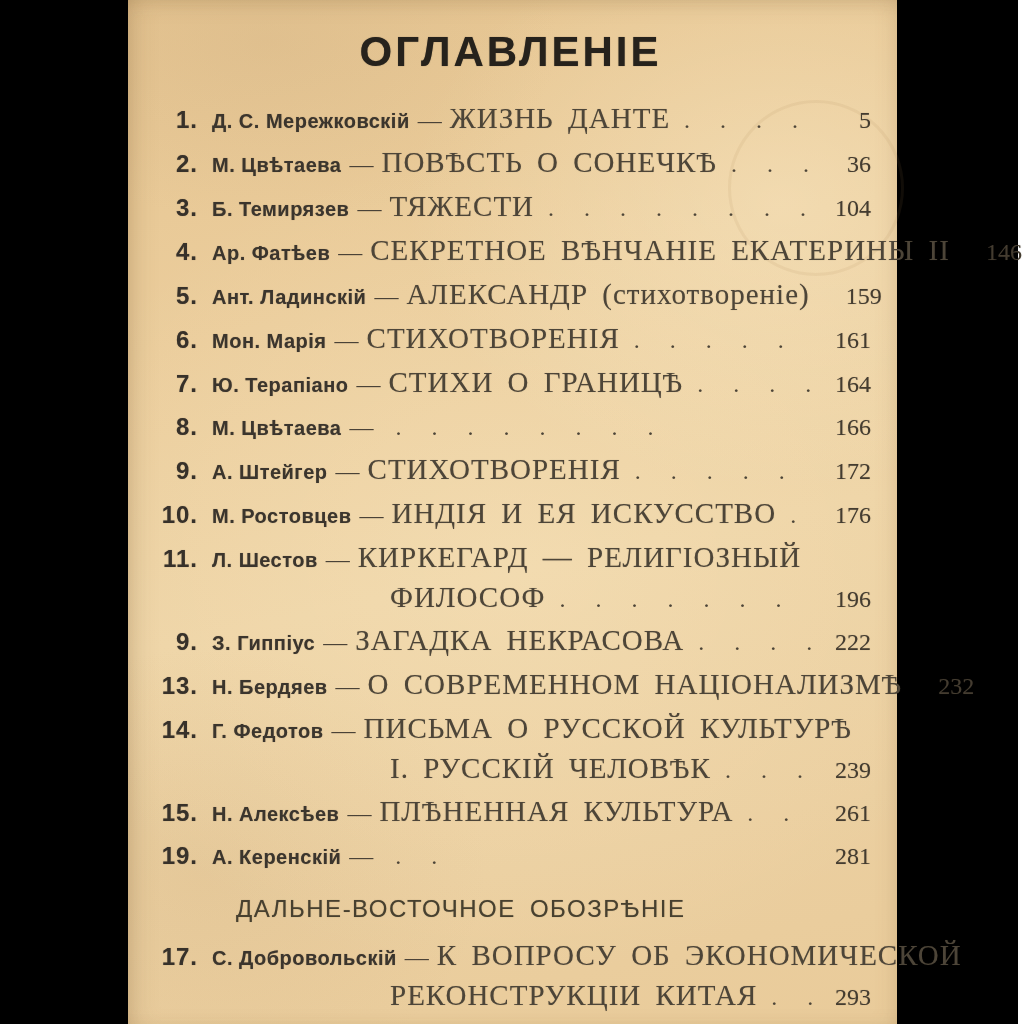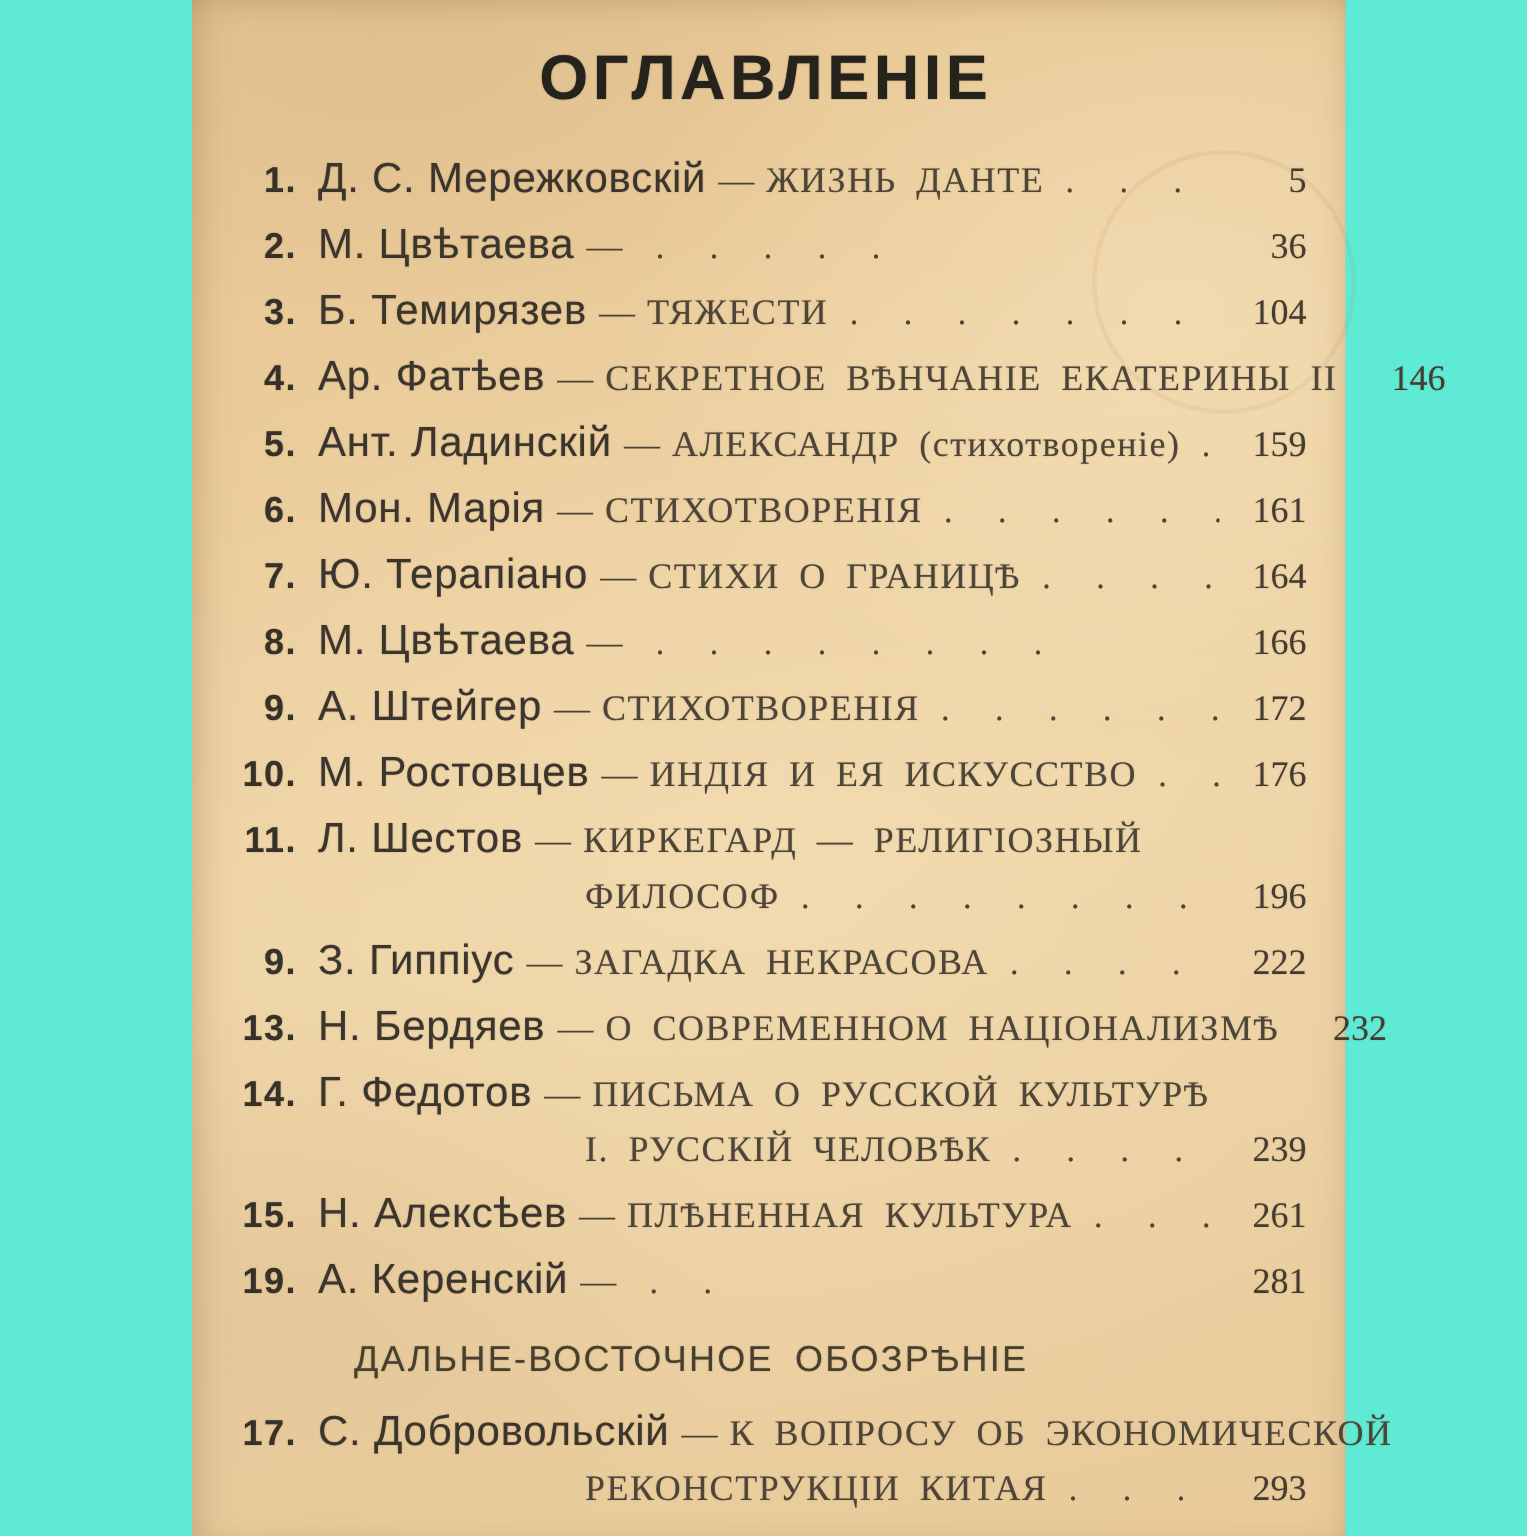--- a/index.html
+++ b/index.html
@@ -1,18 +1,18 @@
 <!DOCTYPE html>
 <html><head>
 <meta charset="utf-8">
 <style>
   html,body{margin:0;padding:0;background:#ffffff;}
   body{width:1024px;height:1024px;overflow:hidden;
        font-family:"Liberation Sans",sans-serif;}
-  .scan-wrap{position:relative;width:1018px;height:1024px;background:#5eead4;}
+  .scan-wrap{position:relative;width:1018px;height:1024px;background:#000000;}
   .page{
     position:absolute;left:128px;top:0;width:769px;height:1024px;
     box-sizing:border-box;padding:20px 26px 0 22px;
     background:
       radial-gradient(ellipse 420px 260px at 18% 4%, rgba(190,160,120,0.18), rgba(190,160,120,0) 70%),
       radial-gradient(ellipse 500px 380px at 85% 20%, rgba(255,244,214,0.35), rgba(255,244,214,0) 75%),
       radial-gradient(ellipse 620px 520px at 50% 55%, rgba(255,240,205,0.25), rgba(255,240,205,0) 80%),
       radial-gradient(ellipse 380px 300px at 10% 85%, rgba(170,130,80,0.10), rgba(170,130,80,0) 75%),
       linear-gradient(168deg,#e6c591 0%,#ebcd9c 30%,#eed4a6 55%,#ebcfa0 80%,#e9cb9a 100%);
     box-shadow:inset 16px 0 28px -16px rgba(120,90,50,0.35),
@@ -36,31 +36,31 @@
     white-space:nowrap;
   }
   .line.cont{margin-top:-4px;}
   .line.cont .indent{flex:0 0 240px;}
   .num{
     flex:0 0 48px;text-align:right;
     font-weight:bold;font-size:24px;letter-spacing:1px;color:#37312a;
     text-shadow:0 0 1px rgba(55,49,42,0.4);
   }
   .author{
-    margin-left:14px;font-weight:normal;font-size:28px;
+    margin-left:14px;font-weight:bold;font-size:20px;
     letter-spacing:0.5px;color:#3b352d;
     text-shadow:0 0 1px rgba(59,53,45,0.4);
   }
   .dash{
     margin:0 8px;font-size:24px;color:#4a4237;
     font-family:"Liberation Serif",serif;
   }
   .title{
     font-family:"Liberation Serif",serif;
-    font-size:24px;letter-spacing:1px;word-spacing:6px;color:#4d4538;
+    font-size:29px;letter-spacing:1px;word-spacing:6px;color:#4d4538;
     text-shadow:0 0 1px rgba(77,69,56,0.35);
   }
   .leader{
     flex:1 1 auto;min-width:0;overflow:hidden;
     font-family:"Liberation Serif",serif;
     font-size:24px;letter-spacing:12px;color:#4d4538;
     margin:0 8px 0 14px;
   }
   .pg{
     flex:0 0 50px;text-align:right;
@@ -94,20 +94,21 @@
           <span class="author">Д. С. Мережковскій</span>
           <span class="dash">—</span>
           <span class="title">ЖИЗНЬ ДАНТЕ</span>
           <span class="leader">. . . . . . .</span>
           <span class="pg">5</span>
         </div>
         <div class="line">
           <span class="num">2.</span>
           <span class="author">М. Цвѣтаева</span>
           <span class="dash">—</span>
+          <span class="title">ПОВѢСТЬ О СОНЕЧКѢ</span>
           <span class="leader">. . . . .</span>
           <span class="pg">36</span>
         </div>
         <div class="line">
           <span class="num">3.</span>
           <span class="author">Б. Темирязев</span>
           <span class="dash">—</span>
           <span class="title">ТЯЖЕСТИ</span>
           <span class="leader">. . . . . . . . . . . . . .</span>
           <span class="pg">104</span>

